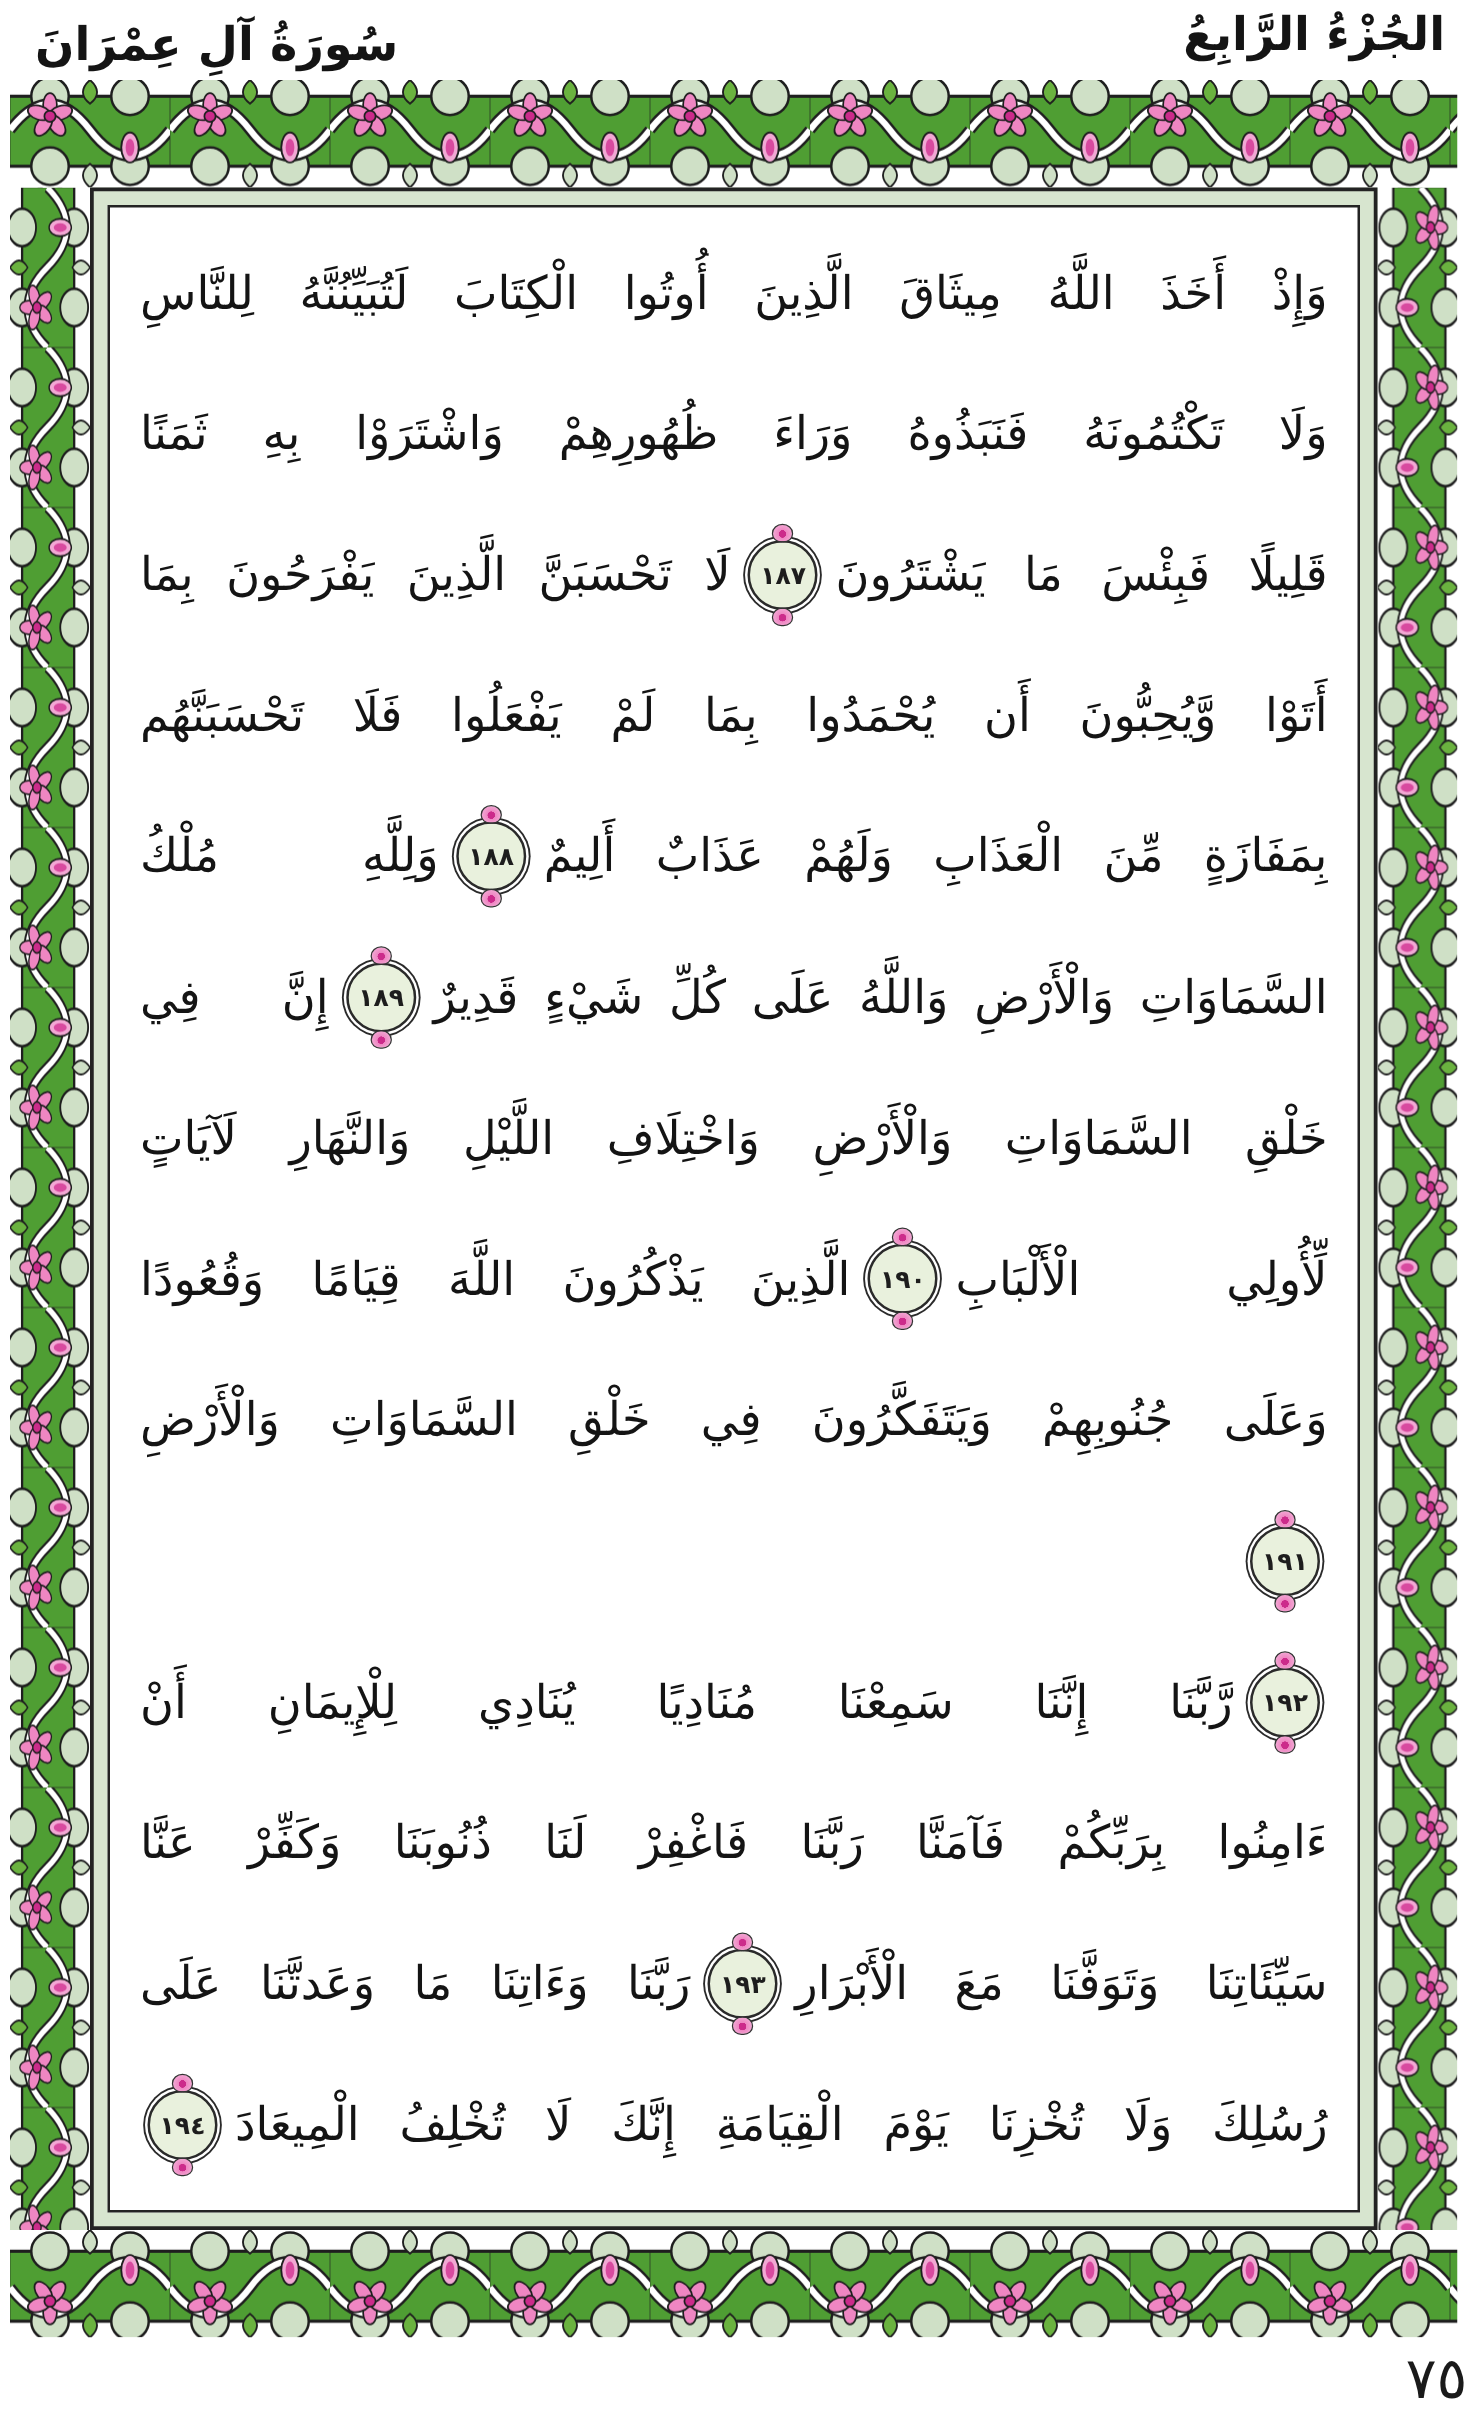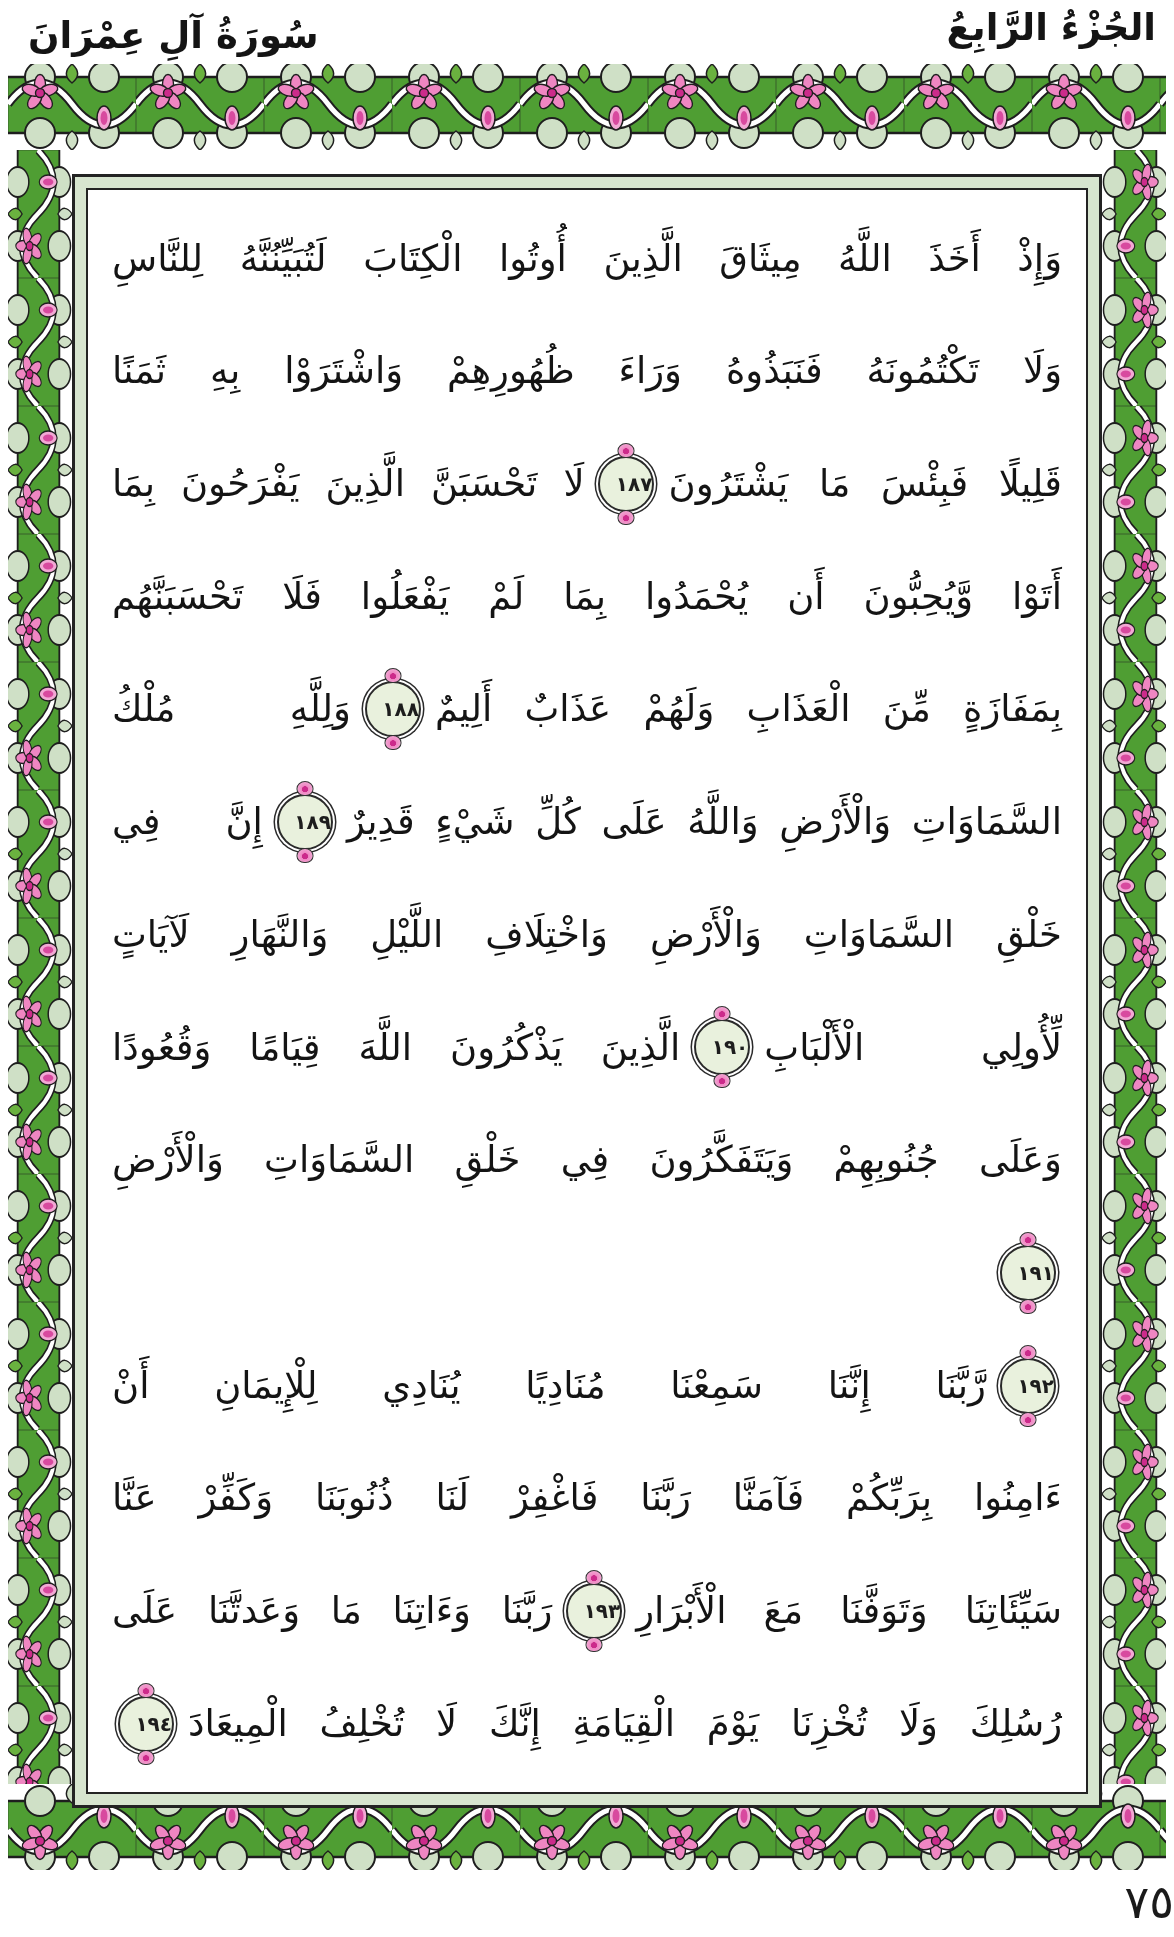--- a/index.html
+++ b/index.html
@@ -13,40 +13,40 @@
   .hdr.left{left:28px; top:14px;}
   
   .strip{position:absolute; display:block;}
   .b-top{left:8px; top:64px;}
   .b-bottom{left:8px; top:1784px;}
   .b-left{left:8px; top:150px;}
   .b-right{left:1102px; top:150px;}
   
   .inner-frame{
     position:absolute; left:72px; top:150px; width:1030px; height:1634px;
-    box-sizing:border-box; border:3px solid #232323; background:#d7e5cf; padding:11px;margin-top:24px;
+    box-sizing:border-box; border:3px solid #232323; background:#d7e5cf; padding:11px;
   }
   .text-surface{
     box-sizing:border-box; width:100%; height:100%;
     border:2.5px solid #232323; background:#ffffff;
     padding:12px 20px; display:flex; flex-direction:column; justify-content:space-between;
   }
   
   .line{
     display:flex; flex:1; direction:rtl; align-items:center;
     font-size:37px; line-height:1.45; color:#141414; white-space:nowrap;
   }
   .txt{
     flex:1 1 auto; min-width:0; text-align:justify; text-align-last:justify;
     padding:0 4px;
   }
   .line .txt:only-child{text-align-last:justify;}
   
   .aya{
-    position:relative; flex:0 0 auto; display:inline-flex; align-items:center; justify-content:flex-start;
+    position:relative; flex:0 0 auto; display:inline-flex; align-items:center; justify-content:center;
     width:52px; height:52px; margin:0 10px; border-radius:50%;
     background:#e9f1dd; border:2px solid #2a2a2a;
     box-shadow:0 0 0 2px #ffffff, 0 0 0 3.5px #2a2a2a;
   }
   .aya::before,.aya::after{
     content:""; position:absolute; left:50%; transform:translateX(-50%);
     width:15px; height:13px; border-radius:50% 50% 45% 45%;
     background:radial-gradient(circle at 50% 55%, #cc2b8b 28%, #ef86c2 30%, #f2a8d4 75%);
     border:1.5px solid #333333;
   }

